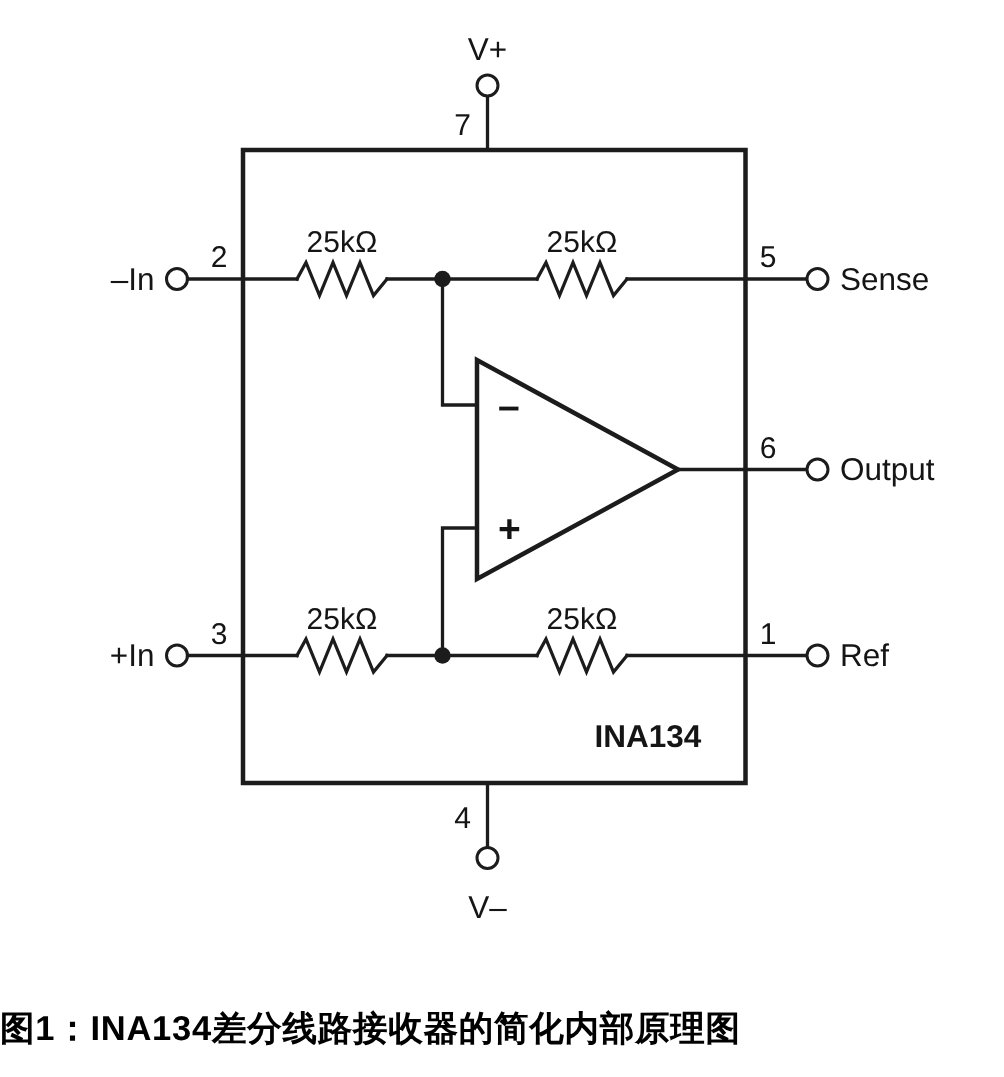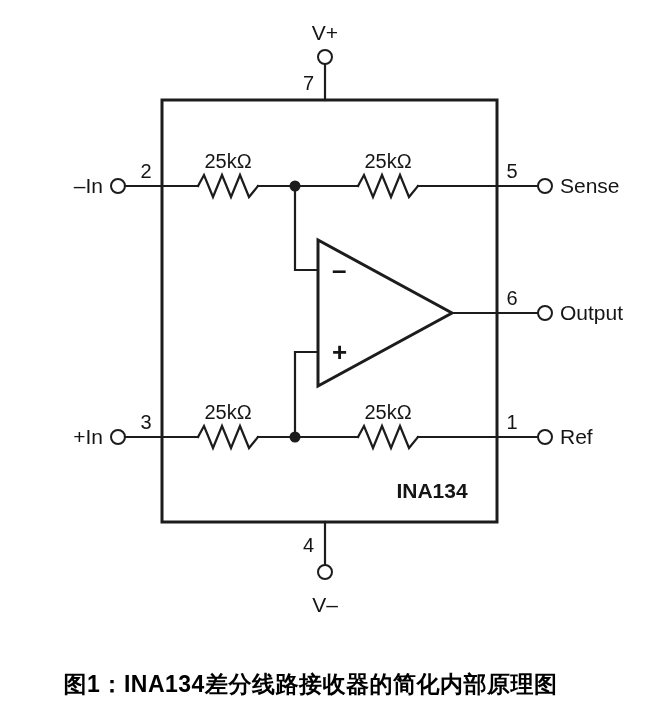--- a/index.html
+++ b/index.html
@@ -21,21 +21,20 @@
     fill: #151515;
     font-family: "Liberation Sans", sans-serif;
   }
   .lbl { font-size: 21px; }
   .pin-num { font-size: 20px; }
   .res-lbl { font-size: 20px; }
   .chip-lbl { font-size: 21px; font-weight: bold; }
   .opamp-sign { font-size: 26px; font-weight: bold; }
   .caption {
     width: 621px;
-    text-align: center;
     font-size: 23px;
     font-weight: bold;
     color: #000000;
     letter-spacing: 0.5px;
     margin-top: 30px;
   }
 </style>
 </head>
 <body>
 

